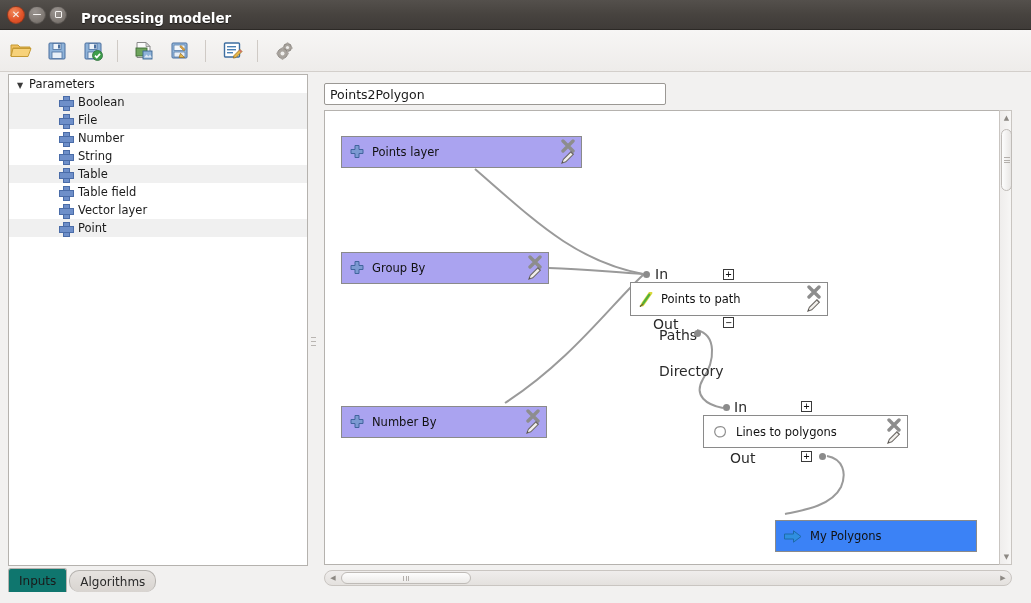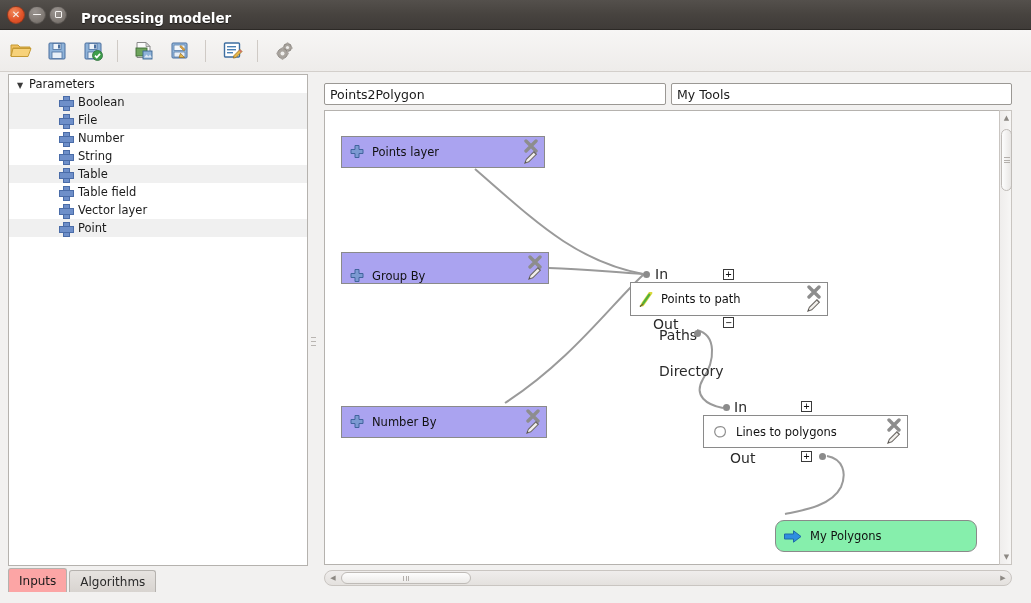--- a/index.html
+++ b/index.html
@@ -109,23 +109,23 @@
   }
   .tab {
     height: 22px; padding: 0 10px;
     display: flex; align-items: center;
     font-size: 12px; color: #2a2a2a;
     border: 1px solid #b5b2ae; border-bottom: none;
     border-radius: 3px 3px 0 0;
     background: linear-gradient(to bottom, #e6e3e0, #d8d4d0);
   }
   .tab.active {
-    background: #fca5a5; color: #1a1a1a; height: 24px;
-  }
-  .tab + .tab { margin-left: 2px; }
+    background: #0f766e; color: #1a1a1a; height: 24px;
+  }
+  .tab + .tab { margin-left: 2px; border-radius: 10px; }
 
   
   .nameinput {
     position: absolute; top: 83px; height: 22px;
     background: #ffffff; border: 1px solid #9b9894; border-radius: 2px;
     display: flex; align-items: center; padding-left: 5px;
     font-size: 12.5px; color: #1a1a1a;
   }
   #modelNameInput { left: 324px; width: 342px; }
   #groupNameInput { left: 671px; width: 341px; }
@@ -147,21 +147,21 @@
   
   .node {
     position: absolute;
     border: 1px solid #8a8a8a;
     display: flex; align-items: center;
     font-size: 11.5px; color: #111;
     padding-left: 8px;
   }
   .node.param { background: #aaa3f0; }
   .node.alg   { background: #ffffff; }
-  .node.out   { background: #86efac; border-radius: 9px; }
+  .node.out   { background: #3b82f6; }
   .node .label { margin-left: 8px; }
   .node .xmark {
     position: absolute; right: 6px; top: 2px;
     width: 14px; height: 14px;
   }
   .node .pencil {
     position: absolute; right: 5px; bottom: 1px;
     width: 17px; height: 17px;
   }
 
@@ -389,53 +389,50 @@
       <span>Inputs</span>
     </div>
     <div class="tab">
       <span>Algorithms</span>
     </div>
   </div>
 
   <div class="nameinput" id="modelNameInput">
     <span>Points2Polygon</span>
   </div>
-  <div class="nameinput" id="groupNameInput">
-    <span>My Tools</span>
-  </div>
 
   <div class="canvasframe">
     <div class="canvas">
 
       <svg class="links" viewBox="0 0 670 453">
         <g fill="none" stroke="#9a9a9a" stroke-width="2">
           <path d="M150 58 C 210 110, 250 150, 318 163"></path>
           <path d="M224 157 C 260 158, 285 161, 318 163"></path>
           <path d="M180 292 C 245 250, 285 195, 318 164"></path>
           <path d="M372 219 C 392 224, 390 250, 378 268 C 368 285, 382 294, 398 297"></path>
           <path d="M502 345 C 518 348, 522 362, 516 376 C 506 396, 474 400, 460 403"></path>
         </g>
       </svg>
 
-      <div class="node param" style="left:16px; top:25px; width:204px; height:32px;">
+      <div class="node param" style="left:16px; top:25px; width:241px; height:32px;">
         <svg width="14" height="14" viewBox="0 0 14 14">
           <path d="M5 0.5 h4 v4 h4 v4 h-4 v4 h-4 v-4 h-4 v-4 h4 Z" fill="#7c9ad2" stroke="#41649d" stroke-width="1"></path>
         </svg>
         <span class="label">Points layer</span>
         <svg class="xmark" viewBox="0 0 14 14">
           <path d="M2 2 L12 12 M12 2 L2 12" stroke="#8d8d8d" stroke-width="3.4" stroke-linecap="round"></path>
         </svg>
         <svg class="pencil" viewBox="0 0 18 18">
           <path d="M3 15 l1.6 -4 l8 -8 l2.6 2.6 l-8 8 Z" fill="#f2f0ec" stroke="#6e6a66" stroke-width="1.1"></path>
           <path d="M12.5 3 l2.6 2.6" stroke="#6e6a66" stroke-width="1.1"></path>
           <path d="M3 15 l1.6 -1 l-0.6 -1.6 Z" fill="#4a4844"></path>
         </svg>
       </div>
 
-      <div class="node param" style="left:16px; top:141px; width:208px; height:32px;align-items:flex-end;">
+      <div class="node param" style="left:16px; top:141px; width:208px; height:32px;">
         <svg width="14" height="14" viewBox="0 0 14 14">
           <path d="M5 0.5 h4 v4 h4 v4 h-4 v4 h-4 v-4 h-4 v-4 h4 Z" fill="#7c9ad2" stroke="#41649d" stroke-width="1"></path>
         </svg>
         <span class="label">Group By</span>
         <svg class="xmark" viewBox="0 0 14 14">
           <path d="M2 2 L12 12 M12 2 L2 12" stroke="#8d8d8d" stroke-width="3.4" stroke-linecap="round"></path>
         </svg>
         <svg class="pencil" viewBox="0 0 18 18">
           <path d="M3 15 l1.6 -4 l8 -8 l2.6 2.6 l-8 8 Z" fill="#f2f0ec" stroke="#6e6a66" stroke-width="1.1"></path>
           <path d="M12.5 3 l2.6 2.6" stroke="#6e6a66" stroke-width="1.1"></path>

